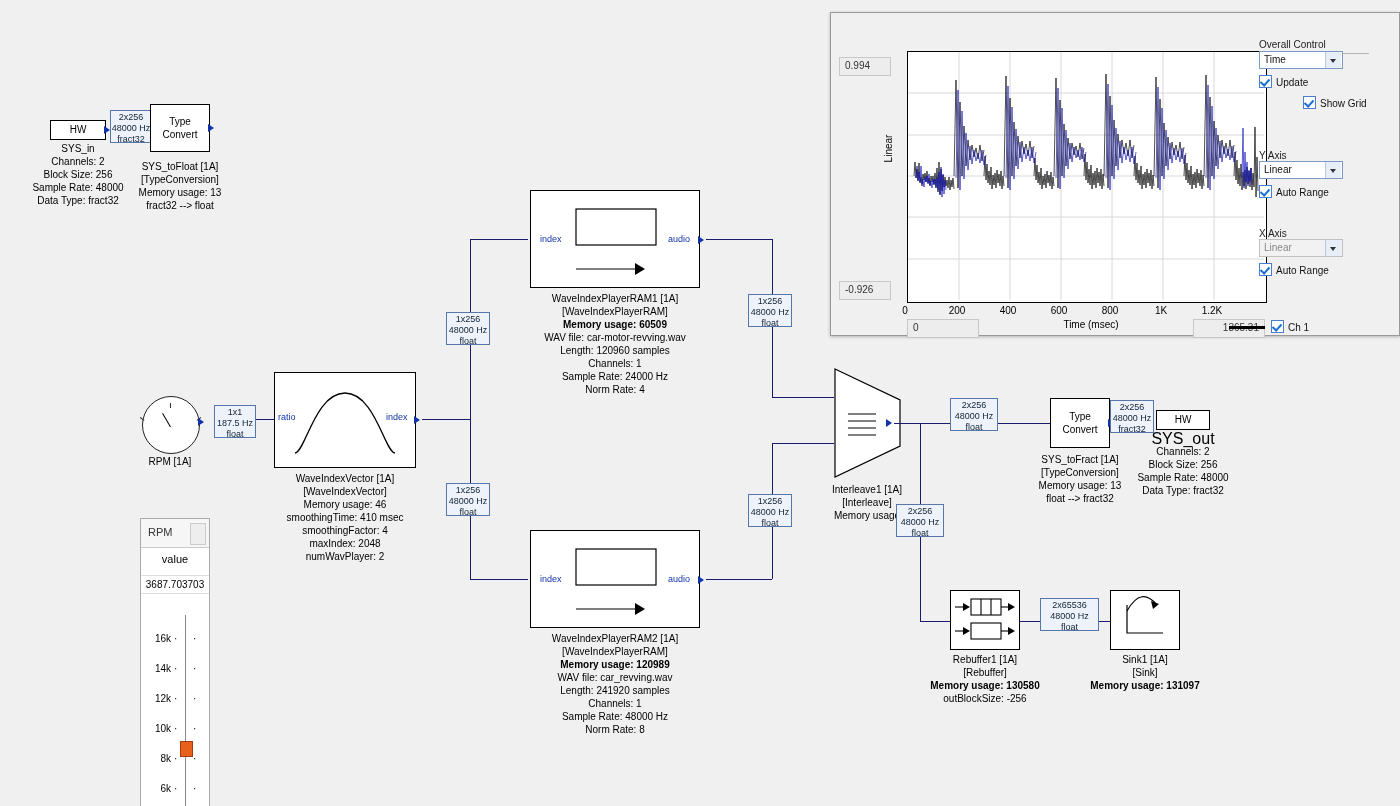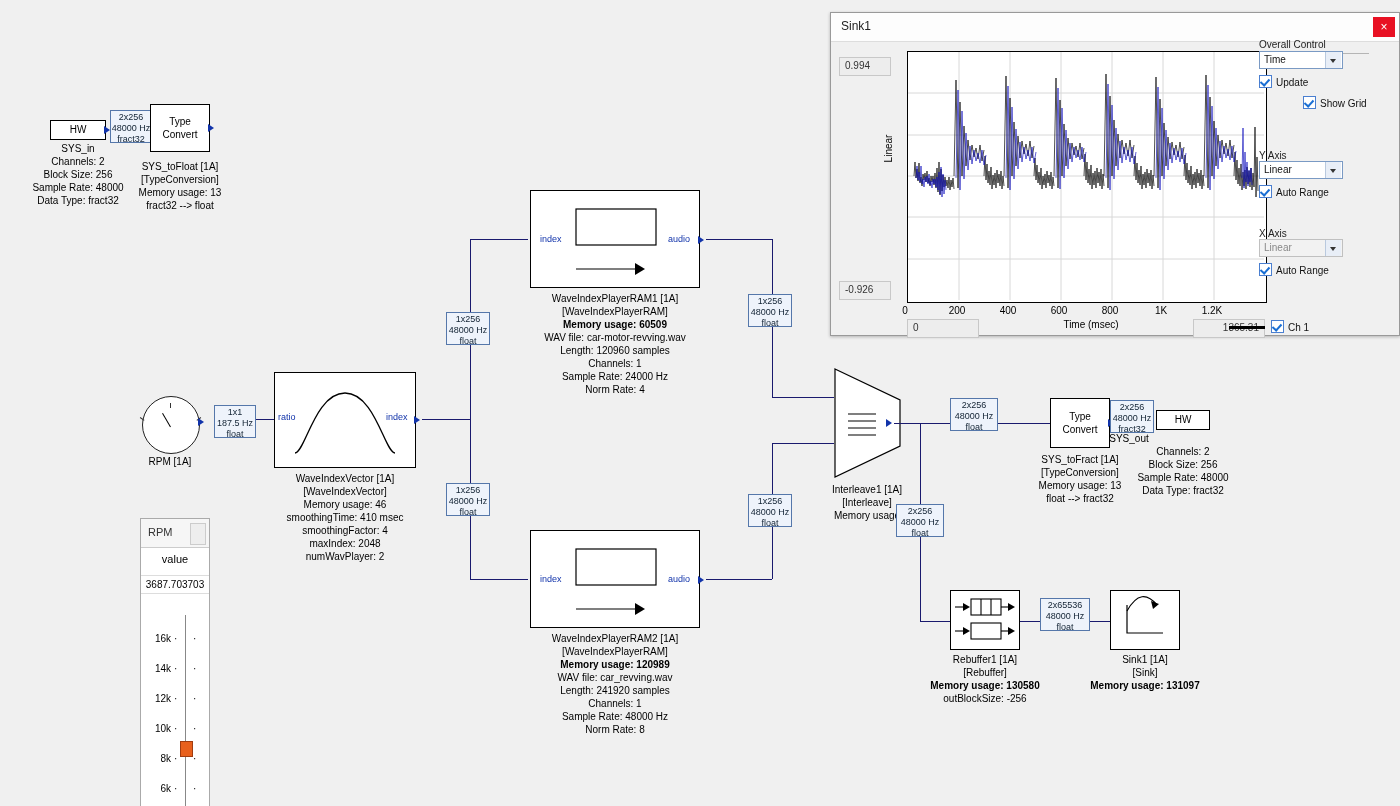--- a/index.html
+++ b/index.html
@@ -211,21 +211,21 @@
   <div class="lbl" style="left:1020px;top:453px;width:120px;font-size:10px;">SYS_toFract [1A]</div>
   <div class="lbl" style="left:1018px;top:466px;width:124px;font-size:10px;"><span>[TypeConversion]</span><br><span>Memory usage: 13</span><br><span>float --&gt; fract32</span></div>
 
   <div class="sig" style="left:1110px;top:400px;width:44px;height:33px;"><span style="white-space:pre">2x256
 48000 Hz
 fract32</span></div>
 
   <div class="blk" style="left:1156px;top:410px;width:54px;height:20px;">
     <div style="text-align:center;line-height:18px;font-size:10px;">HW</div>
   </div>
-  <div class="lbl" style="left:1076px;top:432px;width:106px;font-size:10px;">SYS_out</div>
+  <div class="lbl" style="left:1130px;top:432px;width:106px;font-size:16px;">SYS_out</div>
   <div class="lbl" style="left:1120px;top:445px;width:126px;font-size:10px;"><span>Channels: 2</span><br><span>Block Size: 256</span><br><span>Sample Rate: 48000</span><br><span>Data Type: fract32</span></div>
 
   <div class="blk" style="left:950px;top:590px;width:70px;height:60px;">
     <svg width="68" height="58" viewBox="0 0 68 58">
       <path d="M4 16 H16" stroke="#000" stroke-width="1.1"></path>
         <path d="M12 12 L19 16 L12 20 Z" fill="#000"></path>
       <rect x="20" y="8" width="30" height="16" fill="none" stroke="#000" stroke-width="1.1"></rect>
       <path d="M30 8 V24 M40 8 V24" stroke="#000" stroke-width="1.1"></path>
       <path d="M50 16 H62" stroke="#000" stroke-width="1.1"></path>
         <path d="M57 12 L64 16 L57 20 Z" fill="#000"></path>
@@ -235,21 +235,21 @@
       <path d="M50 40 H62" stroke="#000" stroke-width="1.1"></path>
         <path d="M57 36 L64 40 L57 44 Z" fill="#000"></path>
     </svg>
   </div>
   <div class="lbl" style="left:930px;top:653px;width:110px;font-size:10px;">Rebuffer1 [1A]</div>
   <div class="lbl" style="left:930px;top:666px;width:110px;font-size:10px;">[Rebuffer]</div>
   <div class="lbl" style="left:915px;top:679px;width:140px;font-size:10px;font-weight:bold;">Memory usage: 130580</div>
   <div class="lbl" style="left:925px;top:692px;width:120px;font-size:10px;">outBlockSize: -256</div>
 
   <div class="wire h" style="left:1020px;top:621px;width:90px;"></div>
-  <div class="sig" style="left:1040px;top:598px;width:50px;height:33px;"><span style="white-space:pre">2x65536
+  <div class="sig" style="left:1040px;top:598px;width:59px;height:33px;"><span style="white-space:pre">2x65536
 48000 Hz
 float</span></div>
 
   <div class="blk" style="left:1110px;top:590px;width:70px;height:60px;">
     <svg width="68" height="58" viewBox="0 0 68 58">
       <path d="M16 14 V42 H52" stroke="#000" stroke-width="1.2" fill="none"></path>
       <path d="M16 20 C 26 2, 36 2, 46 14" stroke="#000" stroke-width="1.2" fill="none"></path>
       <path d="M40 10 L48 13 L42 18 Z" fill="#000"></path>
     </svg>
   </div>
@@ -282,24 +282,20 @@
     <div class="scale" style="left:6px;top:234px;">8k</div>
     <div class="scaledot" style="left:33px;top:234px;">·</div>
     <div class="scaledot" style="left:52px;top:234px;">·</div>
     <div class="scale" style="left:6px;top:264px;">6k</div>
     <div class="scaledot" style="left:33px;top:264px;">·</div>
     <div class="scaledot" style="left:52px;top:264px;">·</div>
 
   </div>
 
   <div class="sinkwin">
-    <div class="tb">
-      <div class="t">Sink1</div>
-      <div class="closebtn">×</div>
-    </div>
 
     <div class="valbox" style="left:8px;top:44px;width:52px;height:19px;">0.994</div>
     <div class="valbox" style="left:8px;top:268px;width:52px;height:19px;">-0.926</div>
     <div class="ylabel">Linear</div>
 
     <div class="plotarea">
       <svg width="356" height="248" viewBox="0 0 356 248">
         <g stroke="#d8d8d8" stroke-width="1">
           <line x1="0" y1="41" x2="356" y2="41"></line>
             <line x1="0" y1="83" x2="356" y2="83"></line>

